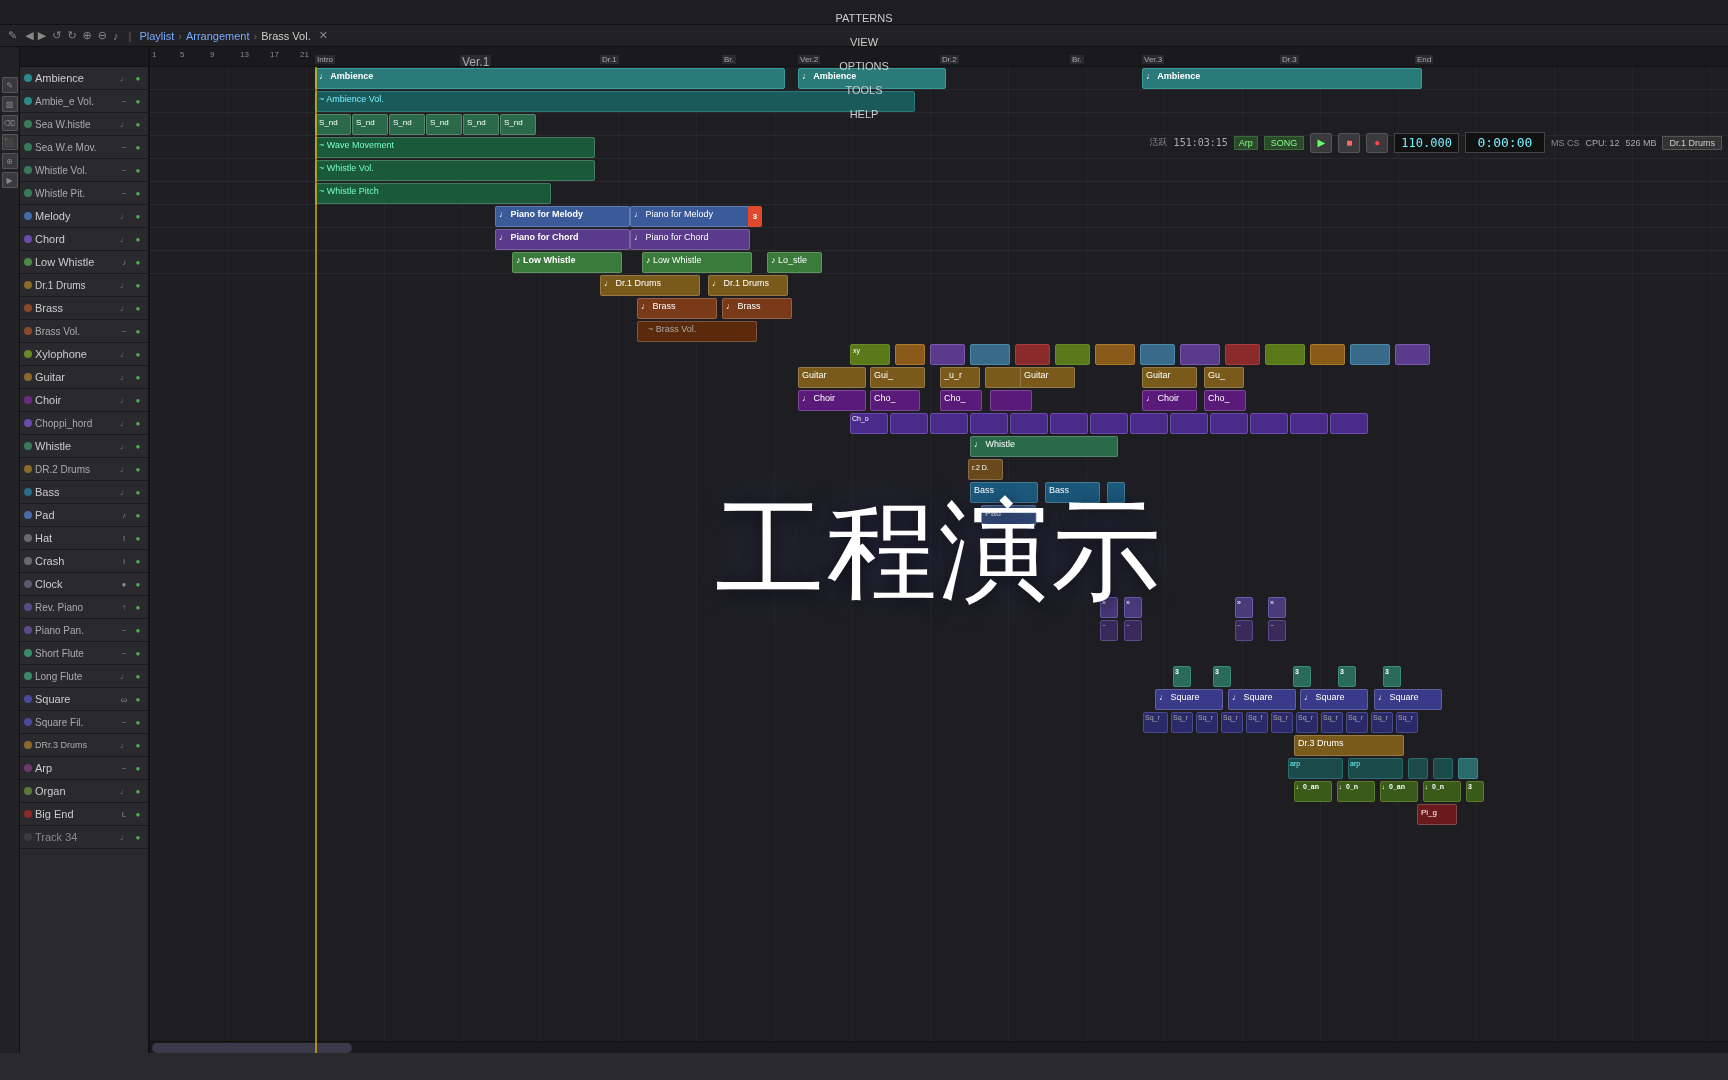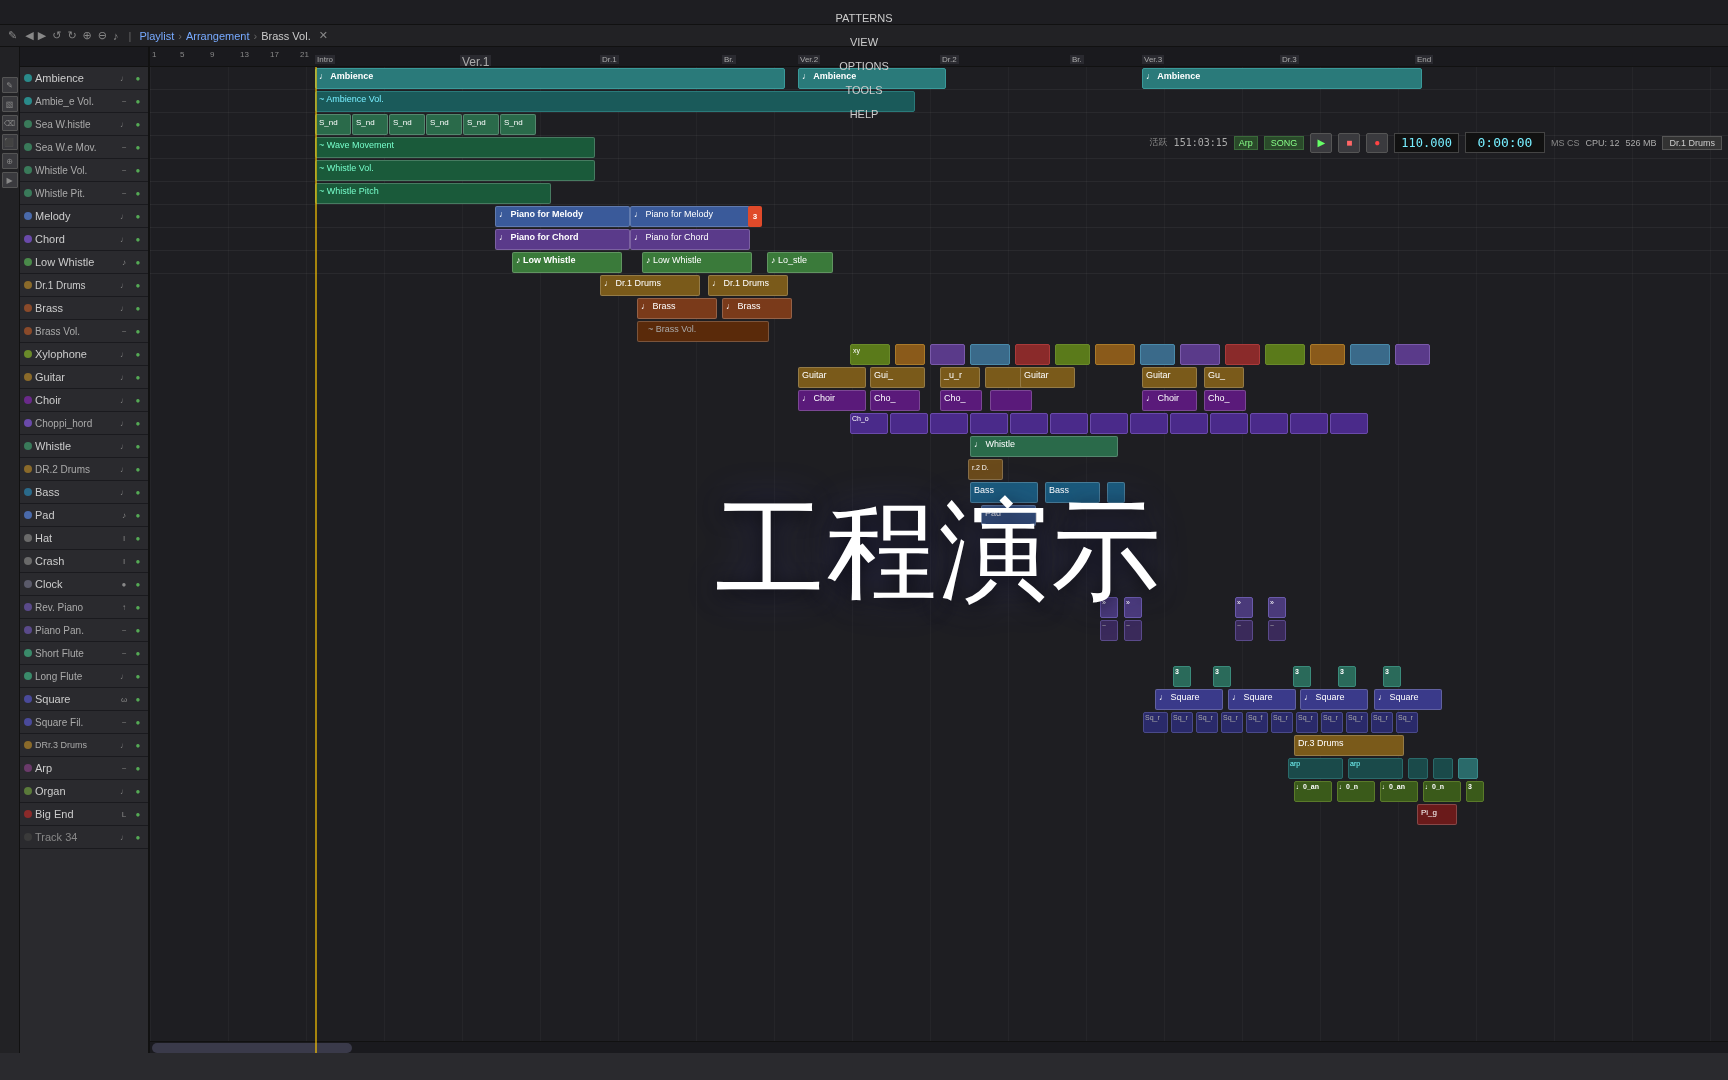--- a/index.html
+++ b/index.html
@@ -637,39 +637,39 @@
       <div class="clip-block" style="top:162px; left:480px; width:120px; background:#5a3a8a; height:21px;">
         <span style="font-size:9px; color:#fff;">♩ Piano for Chord</span>
       </div>
 
       <div class="clip-block" style="top:185px; left:362px; width:110px; background:#3a7a3a; height:21px;">
         <span style="font-size:9px; color:#fff; font-weight:bold;">♪ Low Whistle</span>
       </div>
       <div class="clip-block" style="top:185px; left:492px; width:110px; background:#3a7a3a; height:21px;">
         <span style="font-size:9px; color:#fff;">♪ Low Whistle</span>
       </div>
-      <div class="clip-block" style="top:185px; left:617px; width:66px; background:#3a7a3a; height:21px;">
+      <div class="clip-block" style="top:185px; left:617px; width:55px; background:#3a7a3a; height:21px;">
         <span style="font-size:9px; color:#fff;">♪ Lo_stle</span>
       </div>
 
       <div class="clip-block" style="top:208px; left:450px; width:100px; background:#7a5a1a; height:21px;">
         <span style="font-size:9px; color:#fff;">♩ Dr.1 Drums</span>
       </div>
       <div class="clip-block" style="top:208px; left:558px; width:80px; background:#7a5a1a; height:21px;">
         <span style="font-size:9px; color:#fff;">♩ Dr.1 Drums</span>
       </div>
 
       <div class="clip-block" style="top:231px; left:487px; width:80px; background:#7a3a1a; height:21px;">
         <span style="font-size:9px; color:#fff;">♩ Brass</span>
       </div>
       <div class="clip-block" style="top:231px; left:572px; width:70px; background:#7a3a1a; height:21px;">
         <span style="font-size:9px; color:#fff;">♩ Brass</span>
       </div>
 
-      <div class="clip-block" style="top:254px; left:487px; width:132px; background:#5a2a0a; height:21px;padding-left:10px;">
+      <div class="clip-block" style="top:254px; left:487px; width:120px; background:#5a2a0a; height:21px;padding-left:10px;">
         <span style="font-size:9px; color:#aaa;">~ Brass Vol.</span>
       </div>
 
       <div style="position:absolute; top:277px; left:700px; width:580px; height:21px;">
 
         <div style="position:absolute; left:0; top:0; width:40px; height:21px; background:#5a7a1a; border:1px solid #6a8a2a; border-radius:2px; font-size:7px; color:#fff; padding:2px;">xy</div>
         <div style="position:absolute; left:45px; top:0; width:30px; height:21px; background:#8a5a1a; border:1px solid #aa7a2a; border-radius:2px;"></div>
         <div style="position:absolute; left:80px; top:0; width:35px; height:21px; background:#5a3a8a; border:1px solid #7a5aaa; border-radius:2px;"></div>
         <div style="position:absolute; left:120px; top:0; width:40px; height:21px; background:#3a6a8a; border:1px solid #4a8aaa; border-radius:2px;"></div>
         <div style="position:absolute; left:165px; top:0; width:35px; height:21px; background:#8a2a2a; border:1px solid #aa3a3a; border-radius:2px;"></div>

